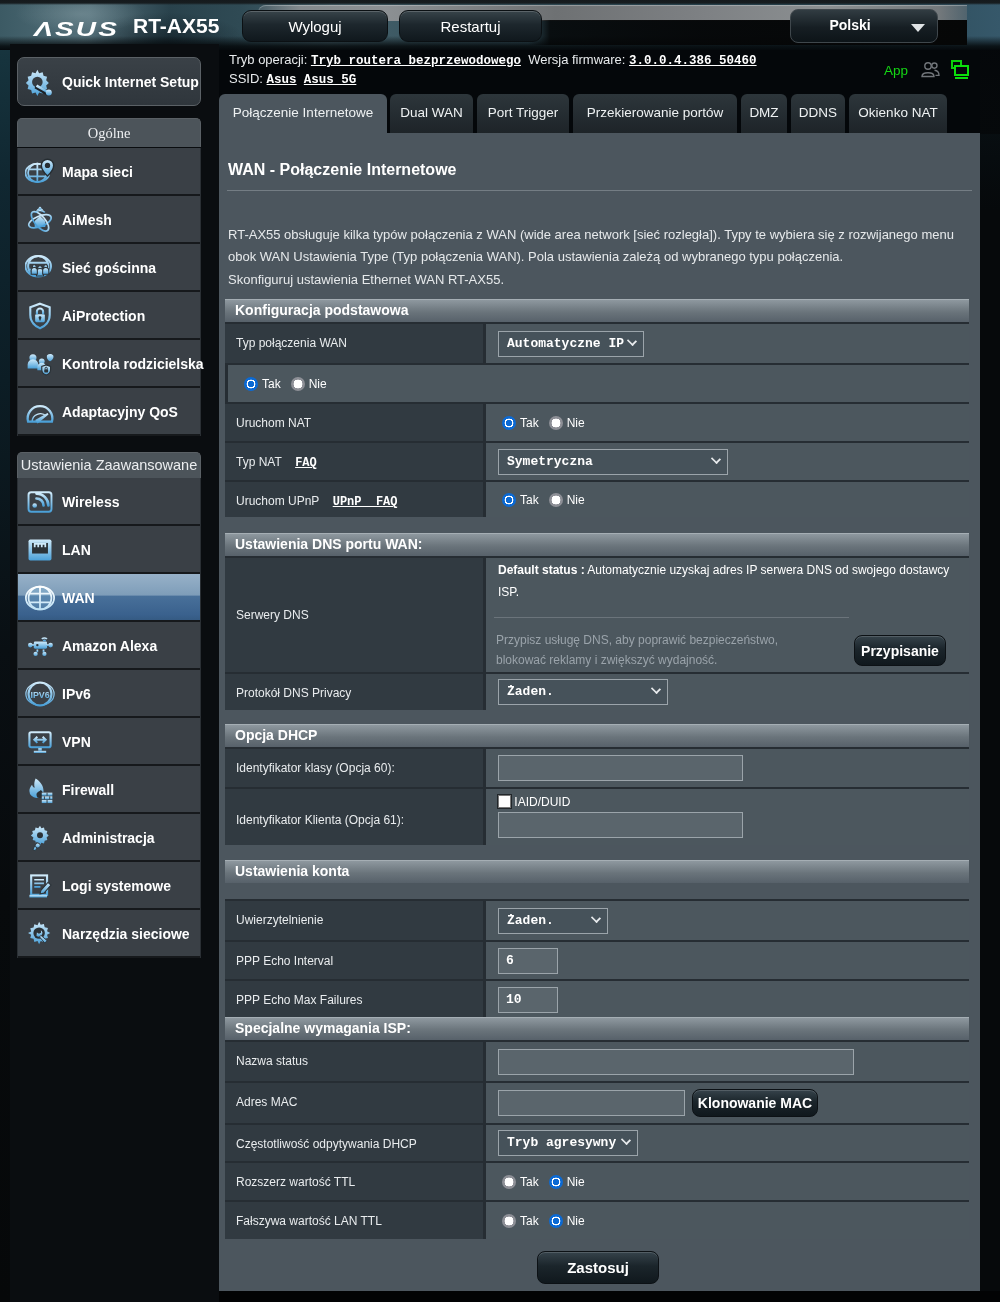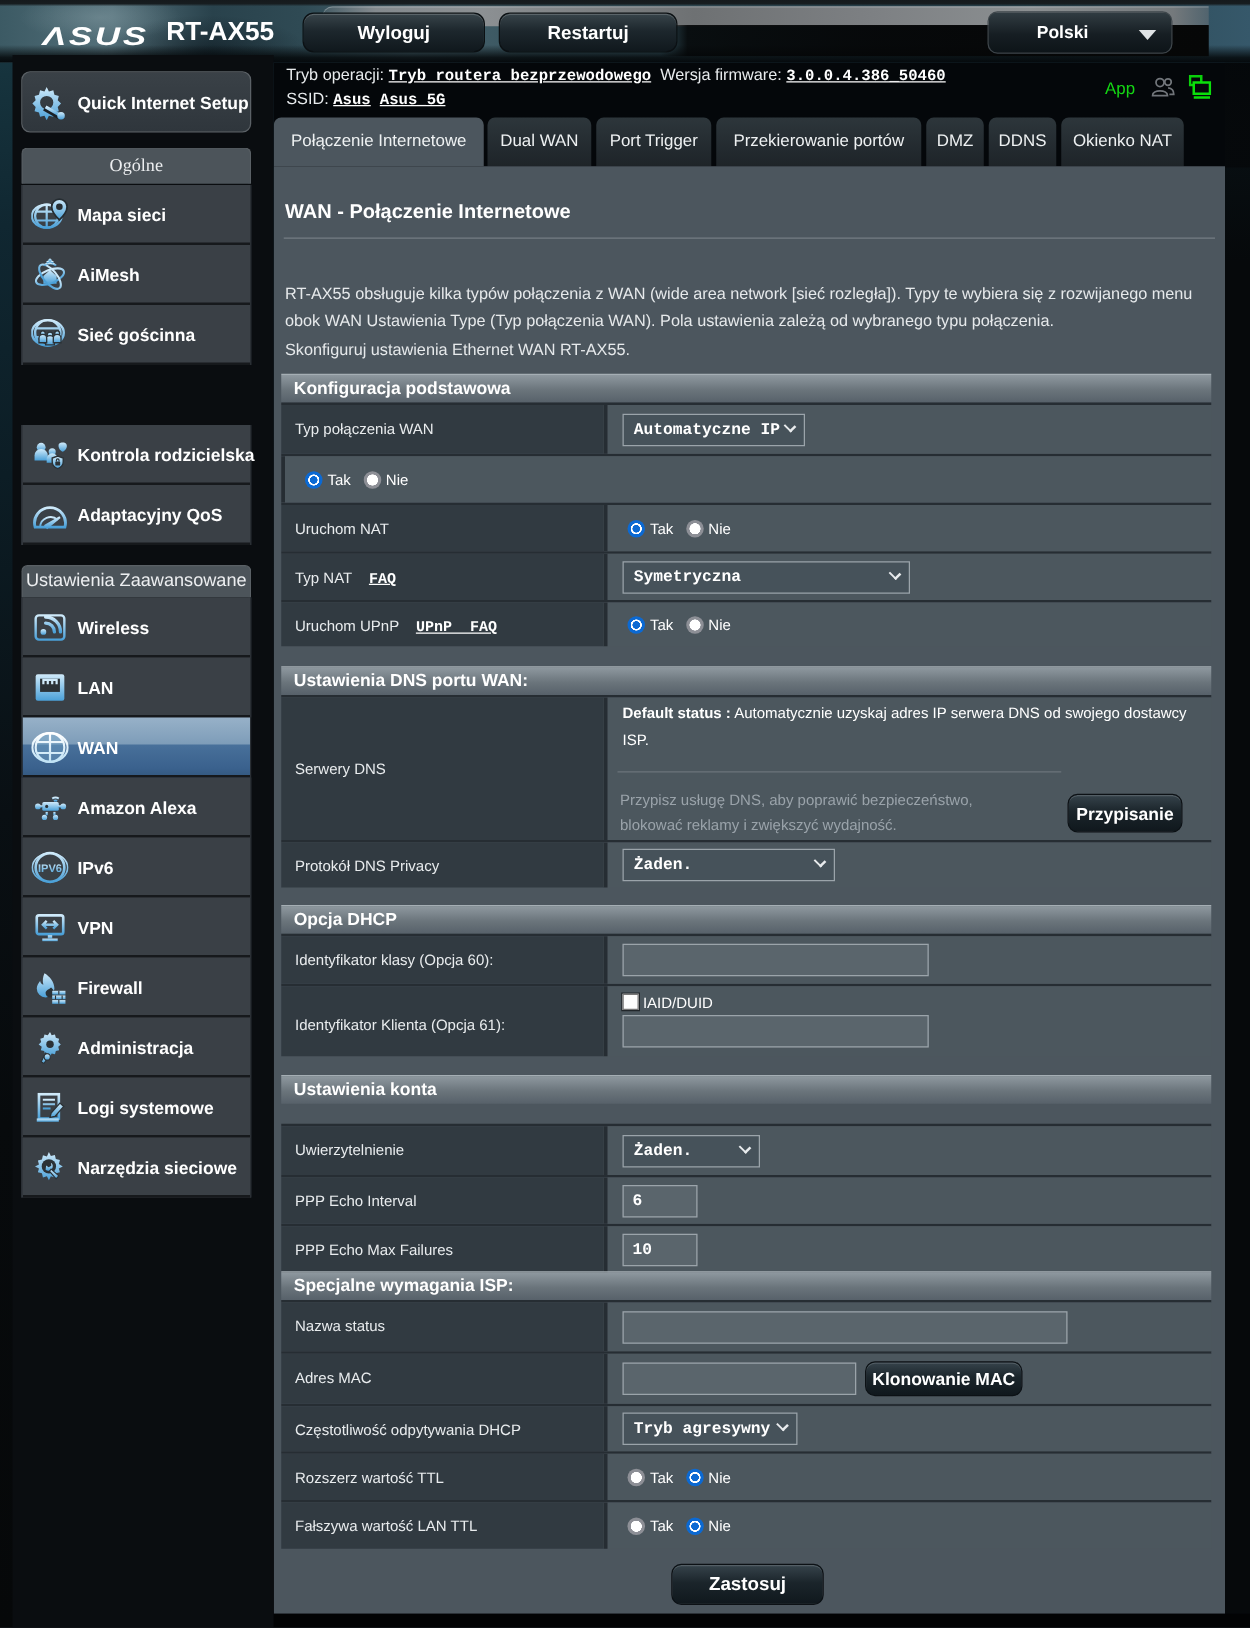--- a/index.html
+++ b/index.html
@@ -21,21 +21,21 @@
 .greyband { position:absolute; left:258px; top:5px; width:709px; height:16px; border-radius:8px 0 0 0;
   background:linear-gradient(90deg, rgba(120,128,133,.25) 0%, #848a8e 6%, #8c9093 18%, #6e7173 42%, #7d8083 62%, #8b8f91 80%, #74797c 96%, rgba(100,110,116,.6) 100%);
   box-shadow:inset 0 1px 0 rgba(220,225,228,.35); }
 .blackpatch { position:absolute; left:528px; top:20px; width:439px; height:25px;
   background:linear-gradient(90deg, rgba(4,6,7,0) 0%, rgba(4,6,7,.9) 5%, rgba(5,6,7,.96) 40%, #060707 100%); }
 .below-banner { position:absolute; left:219px; top:50px; width:781px; height:84px; background:#04070a; }
 
 
 .logo { position:absolute; left:34px; top:15px; color:#fff; font-size:25px; font-weight:bold; font-style:italic; letter-spacing:2px; transform:scaleY(0.82) scaleX(1.12); transform-origin:left center; }
 .model { position:absolute; left:133px; top:14px; color:#fff; font-size:21px; font-weight:bold; }
-.hbtn { position:absolute; top:10px; height:32px; border-radius:9px; color:#fff; font-size:15px; font-weight:bold; text-align:center; line-height:31px;
+.hbtn { position:absolute; top:10px; height:32px; border-radius:9px; color:#fff; font-size:15px; font-weight:normal; text-align:center; line-height:31px;
   background:linear-gradient(180deg,#38444a 0%,#1d272d 45%,#10181d 100%); border:1px solid #0b1013; box-shadow:inset 0 1px 0 rgba(255,255,255,.18); }
 #b-wyloguj { left:242px; width:146px; }
 #b-restartuj { left:399px; width:143px; }
 .lang { position:absolute; left:790px; top:9px; width:148px; height:34px; border-radius:8px; color:#fff; font-size:14px; font-weight:bold;
   background:linear-gradient(180deg,#313c42 0%,#161e23 55%,#0d1418 100%); border:1px solid #3f474c; }
 .lang span { position:absolute; left:0; right:28px; top:7px; text-align:center; }
 .lang .tri { position:absolute; right:12px; top:14px; width:0; height:0; border-left:7px solid transparent; border-right:7px solid transparent; border-top:8px solid #dfe3e5; }
 
 .info { position:absolute; color:#e8ebed; font-size:13px; white-space:nowrap; }
 .mlink { font-family:"Liberation Mono", monospace; font-weight:bold; font-size:12.5px; text-decoration:underline; color:#fff; }
@@ -335,20 +335,30 @@
           <circle cx="17" cy="17" r="2.6"></circle>
           <path d="M13 26v-4.5a4 4 0 018 0V26z"></path>
           <circle cx="10.5" cy="15.5" r="2.2"></circle>
           <path d="M7 24v-4a3.5 3.5 0 017 0v4z"></path>
           <circle cx="23.5" cy="15.5" r="2.2"></circle>
           <path d="M20 24v-4a3.5 3.5 0 017 0v4z"></path>
         </g>
       </svg>
       <div class="t">Sieć gościnna</div>
     </div>
+  <div class="sitem" style="top:292px;">
+      <svg class="ic" viewBox="0 0 34 34">
+        <path d="M17 3l11 4v9c0 8-6 13-11 15C12 29 6 24 6 16V7z" fill="none" stroke="url(#bg1)" stroke-width="2.4"></path>
+        <rect x="11.5" y="15" width="11" height="9" rx="1.5" fill="url(#bg1)"></rect>
+        <path d="M13.5 15v-3a3.5 3.5 0 017 0v3" fill="none" stroke="url(#bg1)" stroke-width="2.4"></path>
+        <circle cx="17" cy="19" r="1.6" fill="#2b3237"></circle>
+        <rect x="16.2" y="19" width="1.6" height="3" fill="#2b3237"></rect>
+      </svg>
+      <div class="t">AiProtection</div>
+    </div>
   <div class="sitem" style="top:340px;">
       <svg class="ic" viewBox="0 0 34 34">
         <g fill="url(#bg1)">
           <circle cx="9" cy="10" r="4"></circle>
           <path d="M3 22v-4.5a6 6 0 0112 0V22z"></path>
           <circle cx="19" cy="14" r="3.2"></circle>
           <path d="M14 24v-3.5a5 5 0 0110 0V24z"></path>
           <path d="M25 7c2-1.8 6-1.8 7 .5 1 2.5-1 5.5-3.5 6.5-2.5-1-4.5-4-3.5-7z"></path>
         </g>
         <path d="M24 18l5 1.8v3.6c0 3.2-2.6 5.2-5 6-2.4-.8-5-2.8-5-6v-3.6z" fill="url(#bg1)" stroke="#2b3237" stroke-width="1.3"></path>

